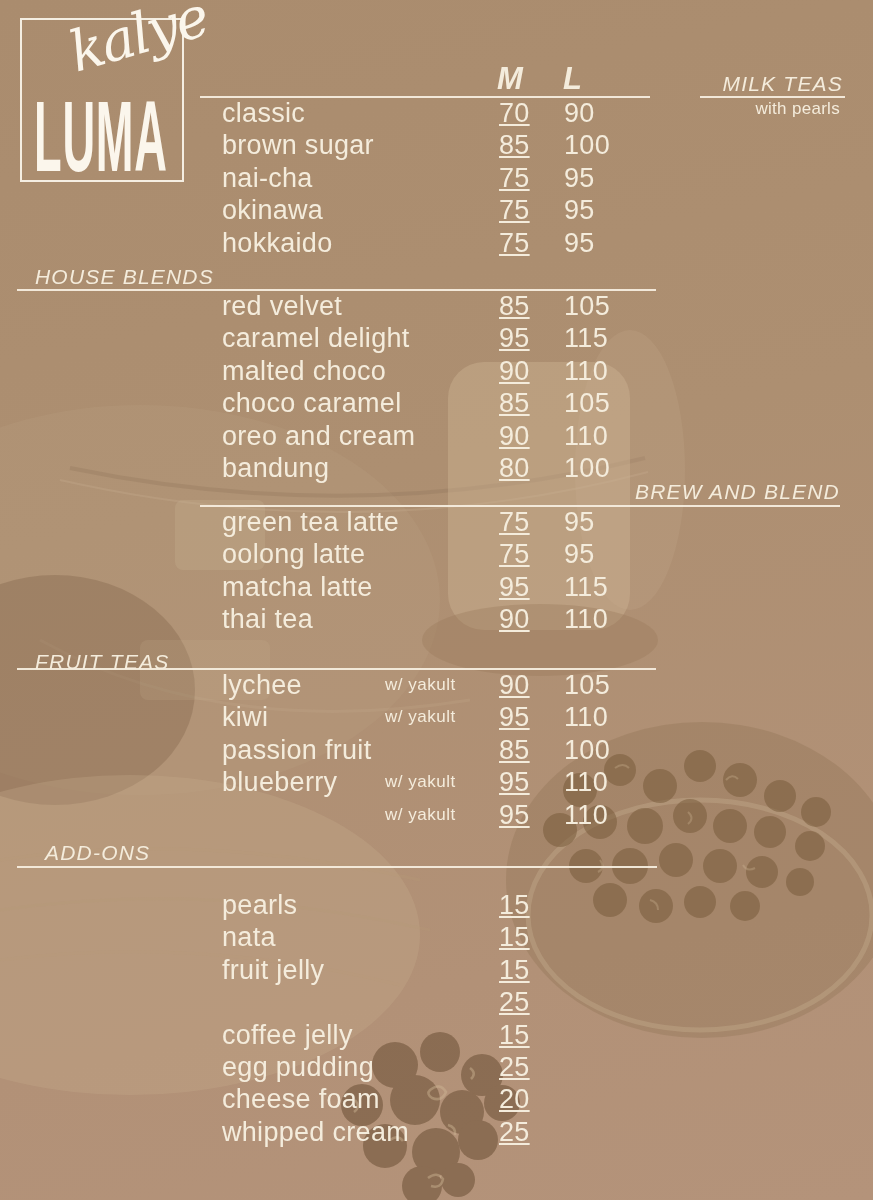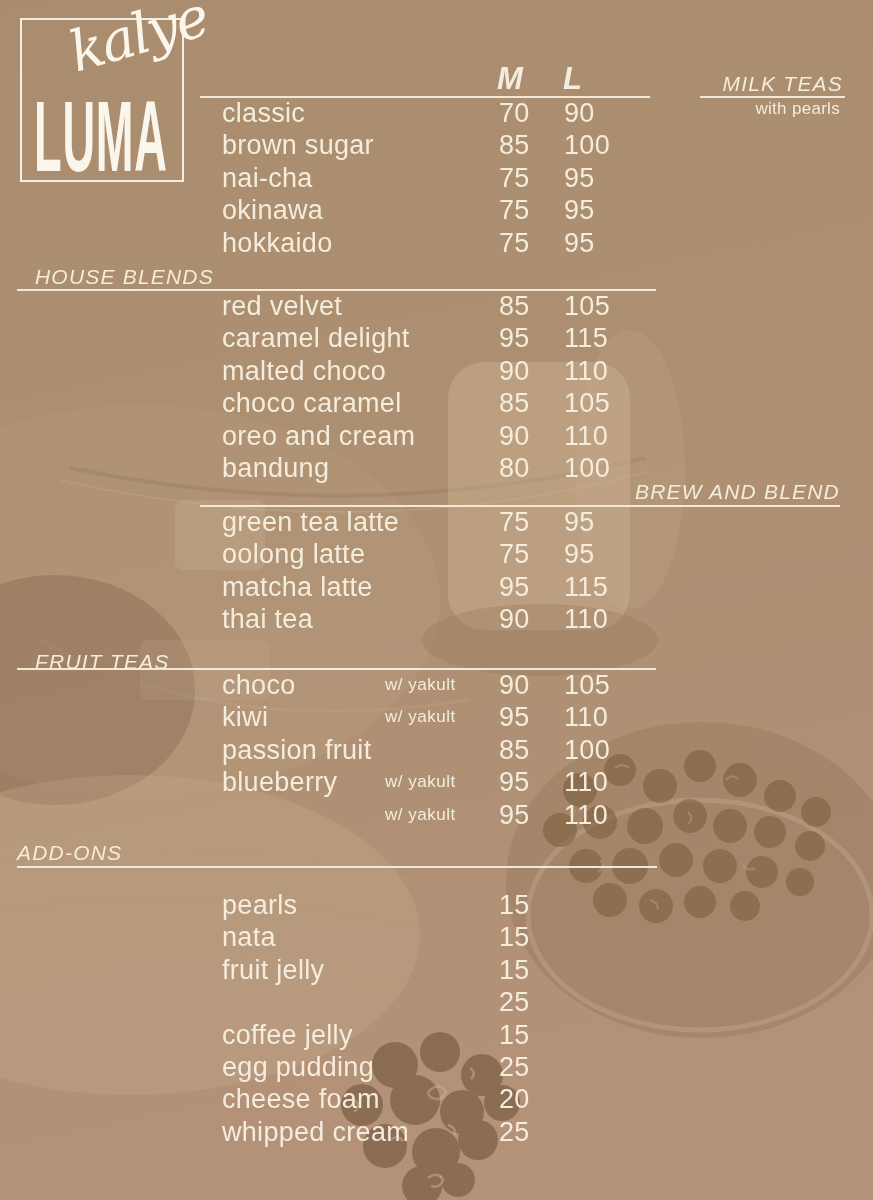--- a/index.html
+++ b/index.html
@@ -48,21 +48,21 @@
   #rule-addons   { top:866px; left:17px;  width:640px; }
 
   .sec-label {
     position:absolute; font-style:italic; font-size:21px;
     letter-spacing:1.2px; white-space:nowrap;
   }
   #label-milk   { top:72px;  right:30px; }
   #label-house  { top:265px; left:35px; }
   #label-brew   { top:480px; right:33px; }
   #label-fruit  { top:650px; left:35px; }
-  #label-addons { top:841px; left:17px; }
+  #label-addons { top:841px; left:45px; }
   #sublabel-milk {
     position:absolute; top:99px; right:33px;
     font-size:17px; letter-spacing:.3px;
   }
 
   .col-head {
     position:absolute; top:61px;
     font-weight:bold; font-style:italic; font-size:31px;
   }
   #colhead-m { left:497px; }
@@ -77,21 +77,21 @@
   #rows-4 { top:889px; }
 
   .row { position:relative; height:32.4px; }
   .row span {
     position:absolute; top:0;
     line-height:32.4px; font-size:27px; letter-spacing:.3px;
     white-space:nowrap;
   }
   .row .name { left:222px; }
   .row .note { left:385px; font-size:17px; letter-spacing:.5px; }
-  .row .m    { left:499px; }
+  .row .m    { left:499px;text-decoration:underline; }
   .row .l    { left:564px; }
 </style>
 </head>
 <body>
 
 <div id="canvas">
 
   <svg id="bg-photo" viewBox="0 0 873 1200" xmlns="http://www.w3.org/2000/svg" aria-hidden="true">
 
     <ellipse cx="140" cy="600" rx="300" ry="195" fill="#c0a586" opacity="0.20"></ellipse>
@@ -290,21 +290,21 @@
     </div>
       <div class="row">
       <span class="name">thai tea</span>
 
       <span class="m">90</span>
       <span class="l">110</span>
     </div>
     </div>
   <div id="rows-3" class="rows">
       <div class="row">
-      <span class="name">choco</span>
+      <span class="name">lychee</span>
       <span class="note">w/ yakult</span>
       <span class="m">90</span>
       <span class="l">105</span>
     </div>
       <div class="row">
       <span class="name">kiwi</span>
       <span class="note">w/ yakult</span>
       <span class="m">95</span>
       <span class="l">110</span>
     </div>

